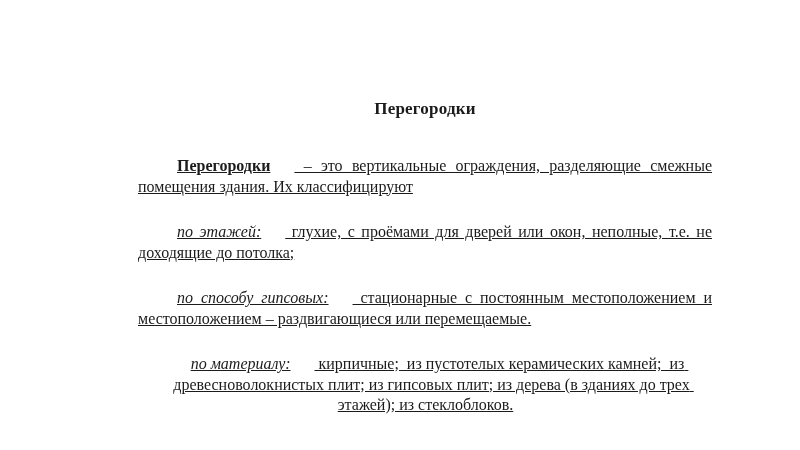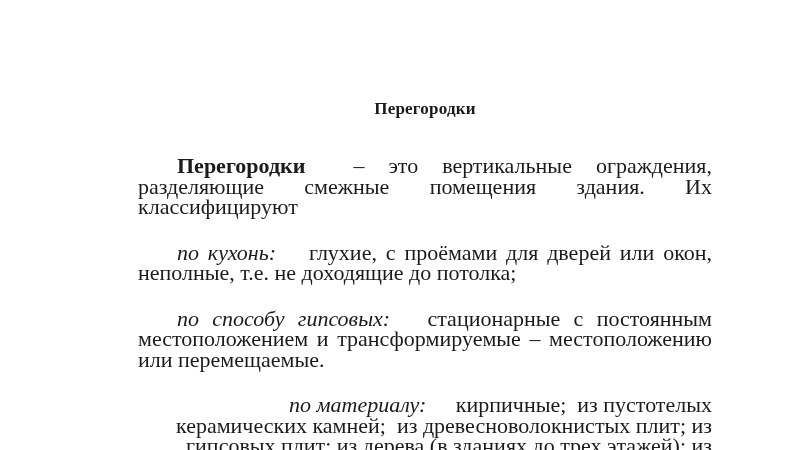--- a/index.html
+++ b/index.html
@@ -24,47 +24,48 @@
   }
   .title {
     text-align: center;
     font-weight: 700;
     font-size: 17px;
     line-height: 20px;
     margin-bottom: 13px;
     letter-spacing: 0.2px;
   }
   .para {
-    font-size: 22px;
+    font-size: 16px;
     line-height: 20.5px;
     text-align: justify;
     text-indent: 27px;
     margin-bottom: 1px;
+    text-decoration: underline;
   }
   .para .lead-bold { font-weight: 700; }
   .para .lead-italic { font-style: italic; }
   .para.no-indent {
     text-indent: 0;
-    text-align: right;
+    text-align: center;
     white-space: pre-wrap;
     margin-left: 13px;
   }
 </style>
 </head>
 <body>
 
 <div class="slide">
   <div class="content">
 
     <div class="title">Перегородки</div>
 
     <p class="para"><span class="lead-bold">Перегородки</span><span> – это вертикальные ограждения, разделяющие смежные помещения здания. Их классифицируют</span></p>
 
 
-    <p class="para"><span class="lead-italic">по кухонь:</span><span> глухие, с проёмами для дверей или окон, неполные, т.е. не доходящие до потолка;</span></p>
+    <p class="para"><span class="lead-italic">по этажей:</span><span> глухие, с проёмами для дверей или окон, неполные, т.е. не доходящие до потолка;</span></p>
 
 
-    <p class="para"><span class="lead-italic">по способу гипсовых:</span><span> стационарные с постоянным местоположением и трансформируемые – местоположению или перемещаемые.</span></p>
+    <p class="para"><span class="lead-italic">по способу гипсовых:</span><span> стационарные с постоянным местоположением и местоположением – раздвигающиеся или перемещаемые.</span></p>
 
     <p class="para no-indent"><span class="lead-italic">по материалу:</span><span> кирпичные;  из пустотелых керамических камней;  из древесноволокнистых плит; из гипсовых плит; из дерева (в зданиях до трех этажей); из стеклоблоков.</span></p>
 
   </div>
 </div>
 
 </body></html>

